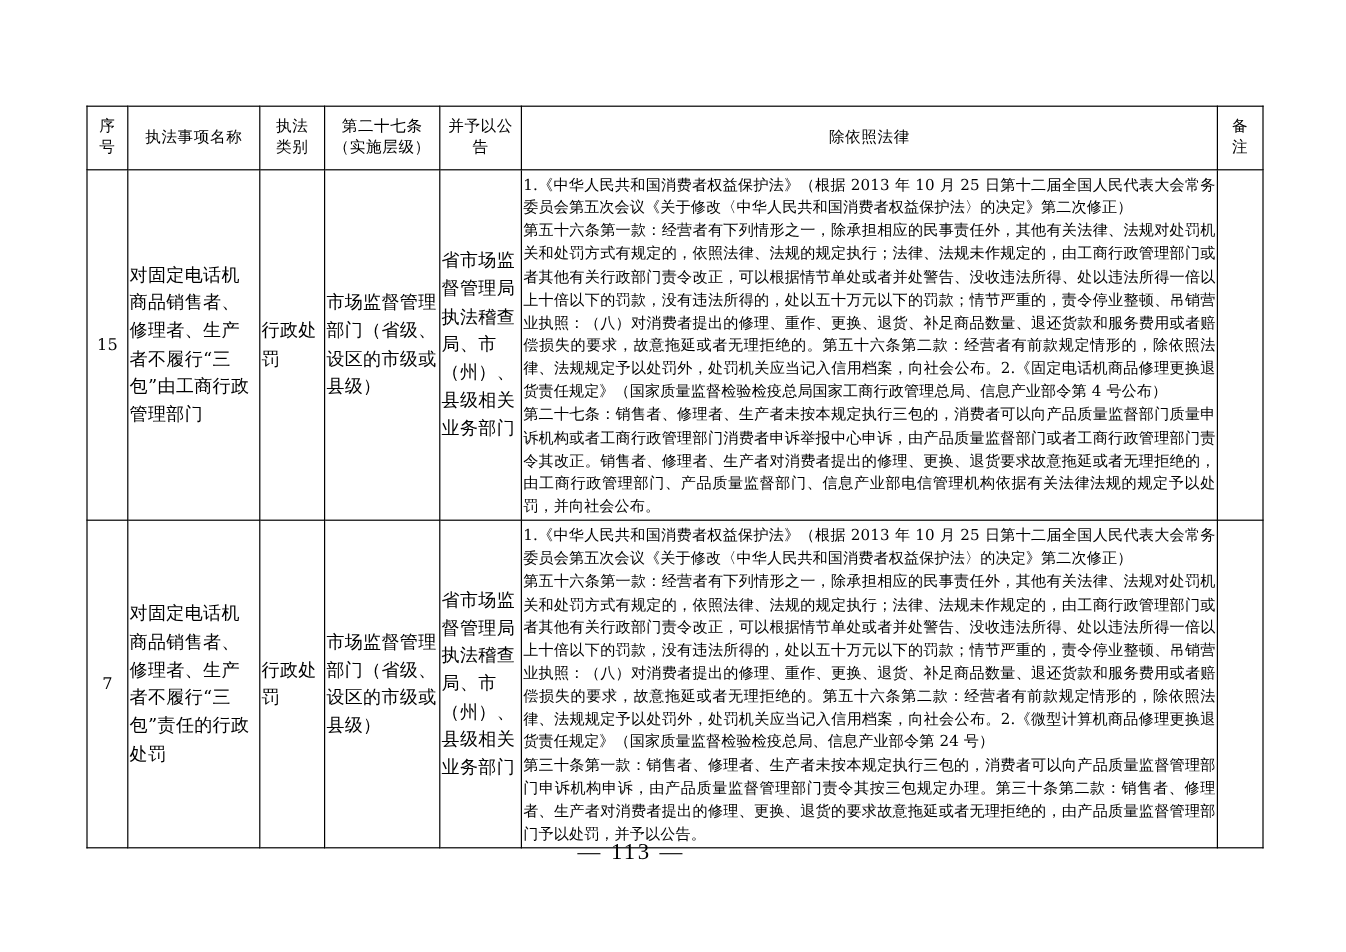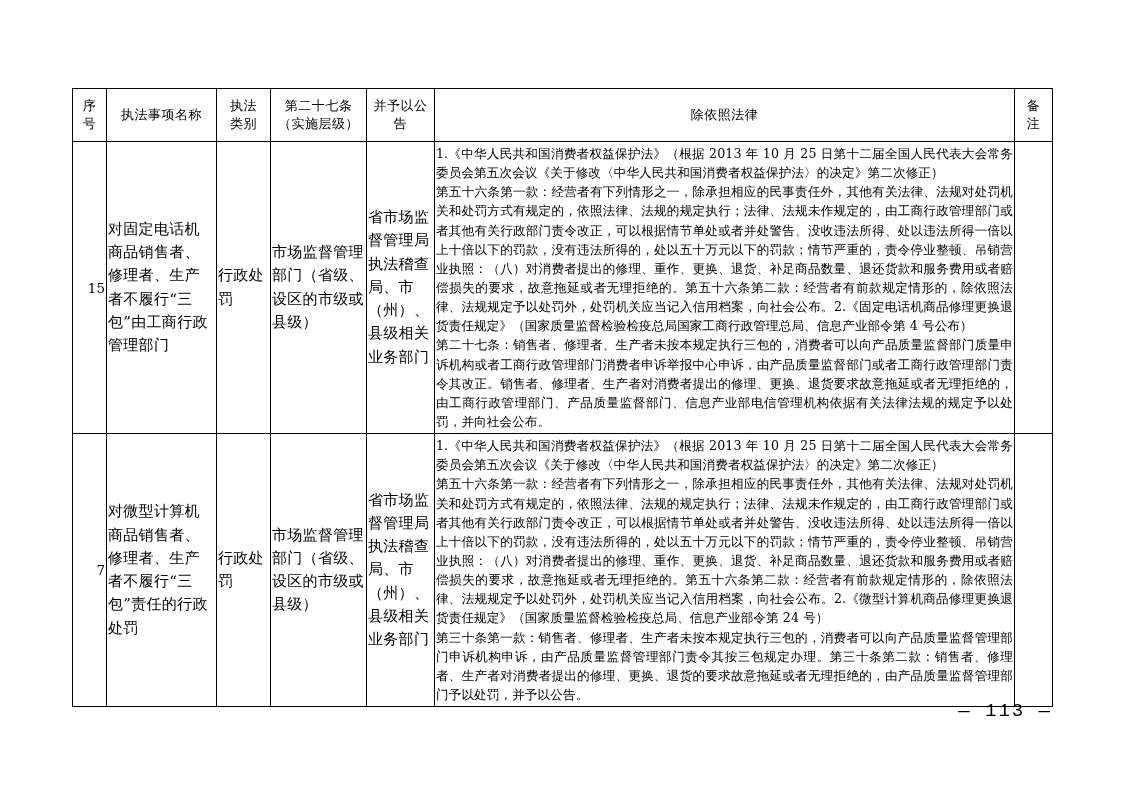--- a/index.html
+++ b/index.html
@@ -49,21 +49,21 @@
     text-align: center;
     font-size: 13px;
     line-height: 1.35;
     height: 46px;
     font-weight: bold;
     letter-spacing: 0.5px;
   }
   thead td.two-line { padding: 3px 2px; }
 
   td.seq {
-    text-align: right;
+    text-align: center;
     font-size: 13.5px;
   }
   td.name, td.cat, td.subject, td.org {
     text-align: left;
     font-size: 15px;
     line-height: 1.55;
     letter-spacing: 0.3px;
   }
   td.basis {
     text-align: justify;
@@ -78,24 +78,24 @@
     margin: 0;
     text-indent: 0;
   }
   td.remark { }
 
   .page-number {
     position: absolute;
     left: 0;
     top: 700px;
     width: 1052px;
-    text-align: right;
+    text-align: center;
     font-size: 19px;
     letter-spacing: 2px;
-    font-family: Liberation Mono, monospace;
+    font-family: Liberation Serif, serif;
   }
 </style>
 </head>
 <body>
 
 <div class="page">
 
   <table class="reg-table">
     <colgroup>
       <col class="c-seq">
@@ -138,21 +138,21 @@
         <td class="org">省市场监督管理局执法稽查局、市（州）、县级相关业务部门</td>
         <td class="basis">
           <p>1.《中华人民共和国消费者权益保护法》（根据 2013 年 10 月 25 日第十二届全国人民代表大会常务委员会第五次会议《关于修改〈中华人民共和国消费者权益保护法〉的决定》第二次修正）</p>
           <p>第五十六条第一款：经营者有下列情形之一，除承担相应的民事责任外，其他有关法律、法规对处罚机关和处罚方式有规定的，依照法律、法规的规定执行；法律、法规未作规定的，由工商行政管理部门或者其他有关行政部门责令改正，可以根据情节单处或者并处警告、没收违法所得、处以违法所得一倍以上十倍以下的罚款，没有违法所得的，处以五十万元以下的罚款；情节严重的，责令停业整顿、吊销营业执照：（八）对消费者提出的修理、重作、更换、退货、补足商品数量、退还货款和服务费用或者赔偿损失的要求，故意拖延或者无理拒绝的。第五十六条第二款：经营者有前款规定情形的，除依照法律、法规规定予以处罚外，处罚机关应当记入信用档案，向社会公布。2.《固定电话机商品修理更换退货责任规定》（国家质量监督检验检疫总局国家工商行政管理总局、信息产业部令第 4 号公布）</p>
           <p>第二十七条：销售者、修理者、生产者未按本规定执行三包的，消费者可以向产品质量监督部门质量申诉机构或者工商行政管理部门消费者申诉举报中心申诉，由产品质量监督部门或者工商行政管理部门责令其改正。销售者、修理者、生产者对消费者提出的修理、更换、退货要求故意拖延或者无理拒绝的，由工商行政管理部门、产品质量监督部门、信息产业部电信管理机构依据有关法律法规的规定予以处罚，并向社会公布。</p>
         </td>
         <td class="remark"></td>
       </tr>
       <tr>
         <td class="seq">7</td>
-        <td class="name">对微型计算机商品销售者、修理者、生产者不履行“三包”责任的行政处罚</td>
+        <td class="name">对固定电话机商品销售者、修理者、生产者不履行“三包”责任的行政处罚</td>
         <td class="cat">行政处罚</td>
         <td class="subject">市场监督管理部门（省级、设区的市级或县级）</td>
         <td class="org">省市场监督管理局执法稽查局、市（州）、县级相关业务部门</td>
         <td class="basis">
           <p>1.《中华人民共和国消费者权益保护法》（根据 2013 年 10 月 25 日第十二届全国人民代表大会常务委员会第五次会议《关于修改〈中华人民共和国消费者权益保护法〉的决定》第二次修正）</p>
           <p>第五十六条第一款：经营者有下列情形之一，除承担相应的民事责任外，其他有关法律、法规对处罚机关和处罚方式有规定的，依照法律、法规的规定执行；法律、法规未作规定的，由工商行政管理部门或者其他有关行政部门责令改正，可以根据情节单处或者并处警告、没收违法所得、处以违法所得一倍以上十倍以下的罚款，没有违法所得的，处以五十万元以下的罚款；情节严重的，责令停业整顿、吊销营业执照：（八）对消费者提出的修理、重作、更换、退货、补足商品数量、退还货款和服务费用或者赔偿损失的要求，故意拖延或者无理拒绝的。第五十六条第二款：经营者有前款规定情形的，除依照法律、法规规定予以处罚外，处罚机关应当记入信用档案，向社会公布。2.《微型计算机商品修理更换退货责任规定》（国家质量监督检验检疫总局、信息产业部令第 24 号）</p>
           <p>第三十条第一款：销售者、修理者、生产者未按本规定执行三包的，消费者可以向产品质量监督管理部门申诉机构申诉，由产品质量监督管理部门责令其按三包规定办理。第三十条第二款：销售者、修理者、生产者对消费者提出的修理、更换、退货的要求故意拖延或者无理拒绝的，由产品质量监督管理部门予以处罚，并予以公告。</p>
         </td>
         <td class="remark"></td>
       </tr>

